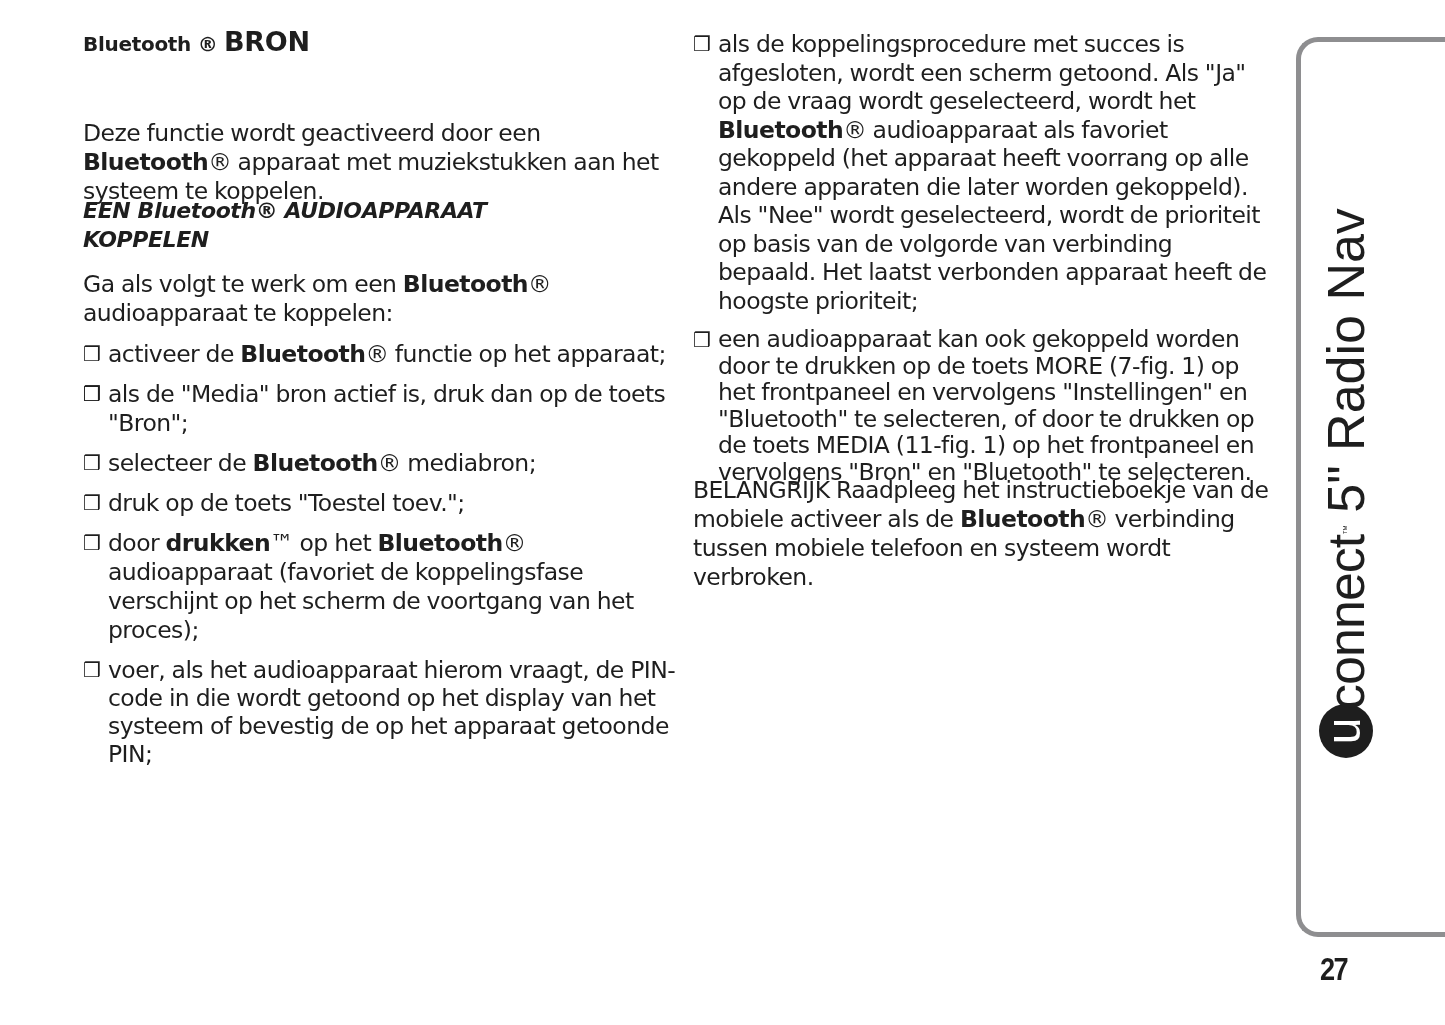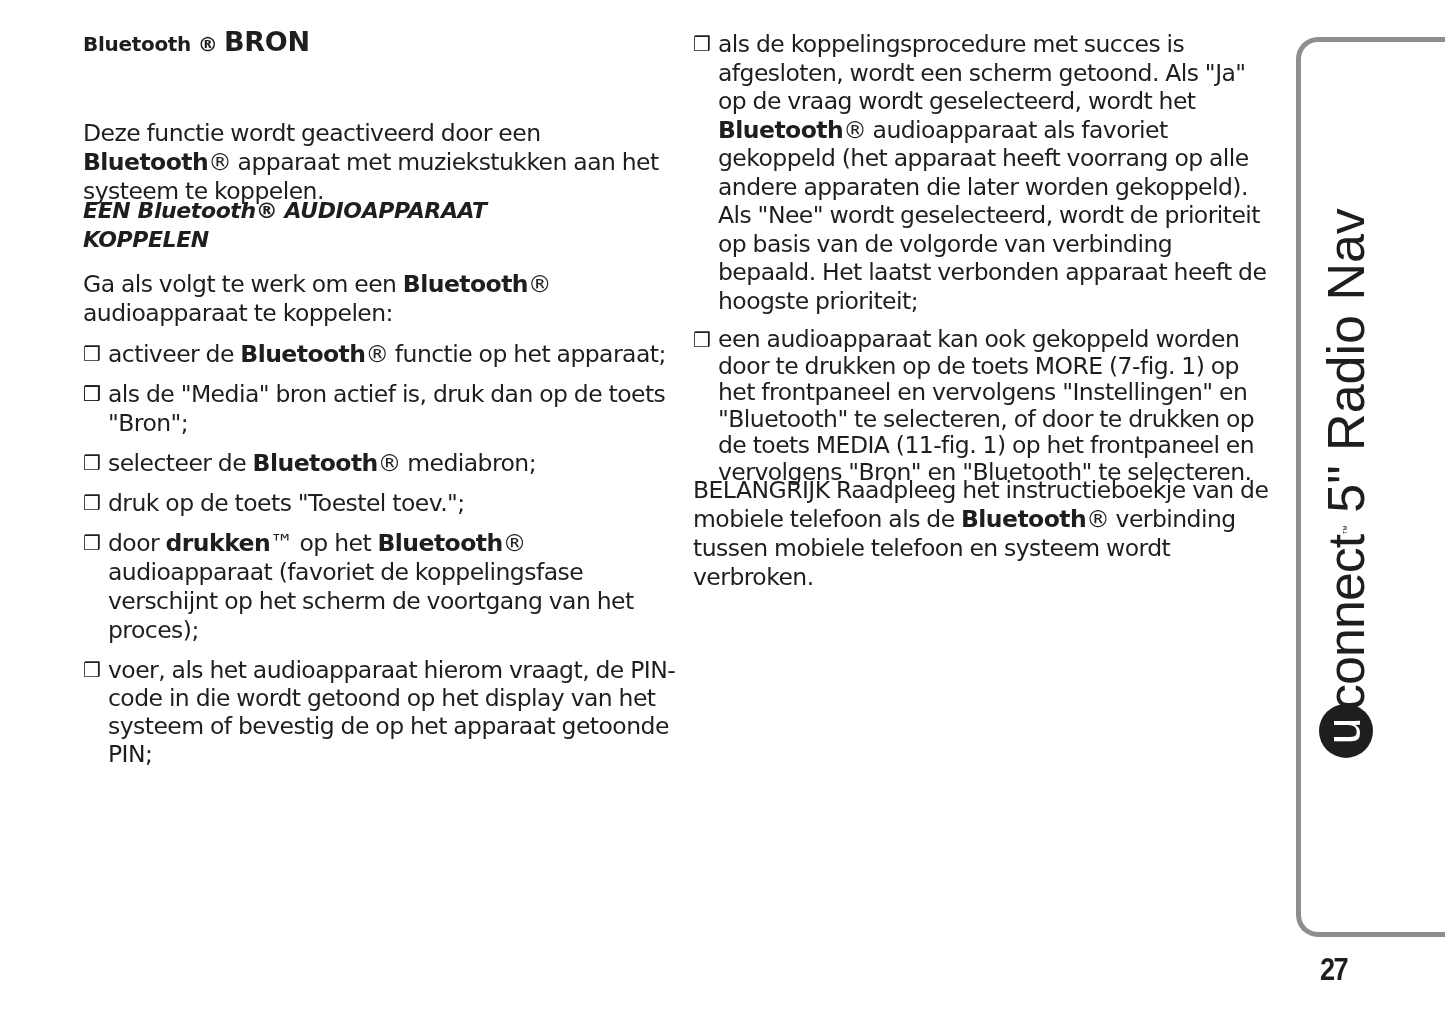--- a/index.html
+++ b/index.html
@@ -53,21 +53,21 @@
     <li><span class="box">❒</span><span>door </span><b>drukken</b><span>™ op het </span><b>Bluetooth</b><span>® audioapparaat (favoriet de koppelingsfase verschijnt op het scherm de voortgang van het proces);</span></li>
     <li style="line-height:28px;"><span class="box">❒</span><span>voer, als het audioapparaat hierom vraagt, de PIN-code in die wordt getoond op het display van het systeem of bevestig de op het apparaat getoonde PIN;</span></li>
   </ul>
 </div>
 
 <div class="col" id="col-right">
   <ul class="bl txt" id="list-right">
     <li class="tight" style="line-height:28.5px;"><span class="box">❒</span><span>als de koppelingsprocedure met succes is afgesloten, wordt een scherm getoond. Als "Ja" op de vraag wordt geselecteerd, wordt het </span><b>Bluetooth</b><span>® audioapparaat als favoriet gekoppeld (het apparaat heeft voorrang op alle andere apparaten die later worden gekoppeld). Als "Nee" wordt geselecteerd, wordt de prioriteit op basis van de volgorde van verbinding bepaald. Het laatst verbonden apparaat heeft de hoogste prioriteit;</span></li>
     <li class="tight"><span class="box">❒</span><span>een audioapparaat kan ook gekoppeld worden door te drukken op de toets MORE (7-fig. 1) op het frontpaneel en vervolgens "Instellingen" en "Bluetooth" te selecteren, of door te drukken op de toets MEDIA (11-fig. 1) op het frontpaneel en vervolgens "Bron" en "Bluetooth" te selecteren.</span></li>
   </ul>
-  <div class="p-note txt"><span>BELANGRIJK Raadpleeg het instructieboekje van de mobiele telefoon als de </span><b>Bluetooth</b><span>® verbinding tussen mobiele telefoon en systeem wordt verbroken.</span></div>
+  <div class="p-note txt"><span>BELANGRIJK Raadpleeg het instructieboekje van de mobiele activeer als de </span><b>Bluetooth</b><span>® verbinding tussen mobiele telefoon en systeem wordt verbroken.</span></div>
 </div>
 
 <div id="side-tab"></div>
 <div id="brand">
   <span class="logo-circle">u</span>
   <span class="word">connect</span>
   <span class="tm">™</span>
   <span class="model">5" Radio Nav</span>
 </div>
 

